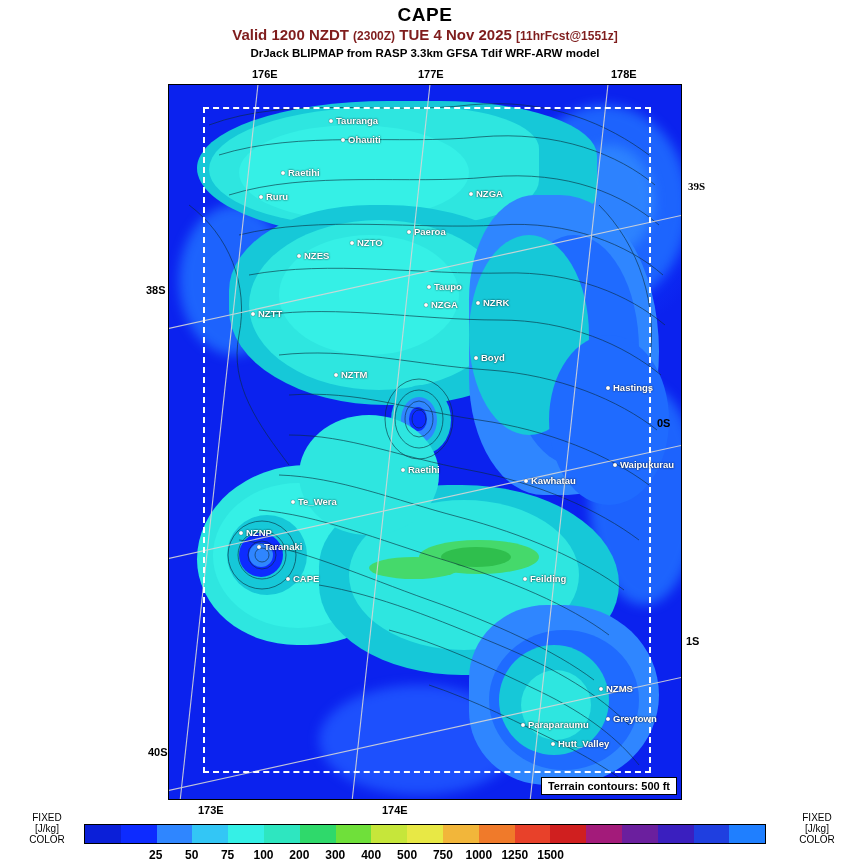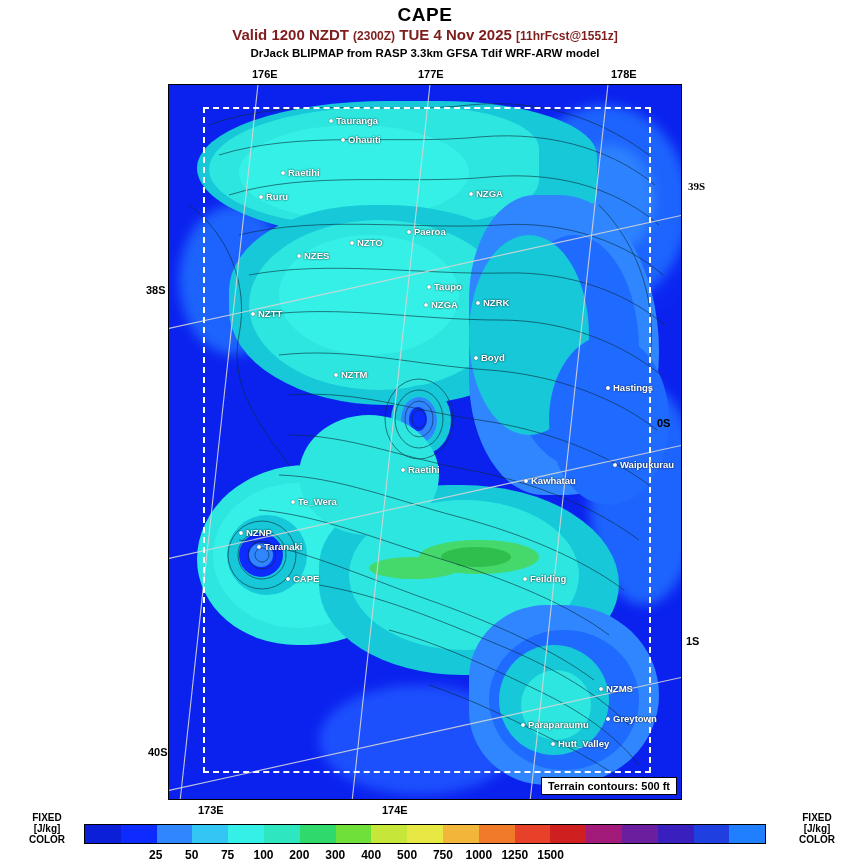--- a/index.html
+++ b/index.html
@@ -50,21 +50,21 @@
   .stn .dot{display:inline-block;width:4px;height:4px;background:#fff;border-radius:50%;vertical-align:middle;margin-right:3px;box-shadow:0 0 1px #000;}
 
   
   .axis-lbl{position:absolute;font-size:11px;font-weight:bold;color:#000;}
 
   
   .terrain-box{position:absolute;right:4px;bottom:4px;background:#ffffff;border:1px solid #000;padding:2px 6px;font-size:11px;font-weight:bold;color:#000;}
 
   
   .cbar-wrap{position:absolute;left:0;top:806px;width:850px;height:50px;}
-  .cbar-left,.cbar-right{position:absolute;top:6px;width:46px;text-align:center;font-size:10px;font-weight:bold;color:#000;line-height:11px;}
+  .cbar-left,.cbar-right{position:absolute;top:6px;width:46px;text-align:center;font-size:10px;font-weight:normal;color:#000;line-height:11px;}
   .cbar-left{left:24px;} .cbar-right{right:10px;}
   .cbar{position:absolute;left:84px;top:18px;width:682px;height:20px;border:1px solid #000;box-sizing:border-box;display:flex;}
   .cbar div{height:100%;flex:1 1 auto;}
   .cbar-ticks{position:absolute;left:84px;top:20px;width:682px;height:18px;}
   .cbar-ticks span{position:absolute;font-size:12px;font-weight:bold;color:#000;transform:translateX(-50%);}
 </style>
 </head>
 <body>
 
 <div class="hdr">

